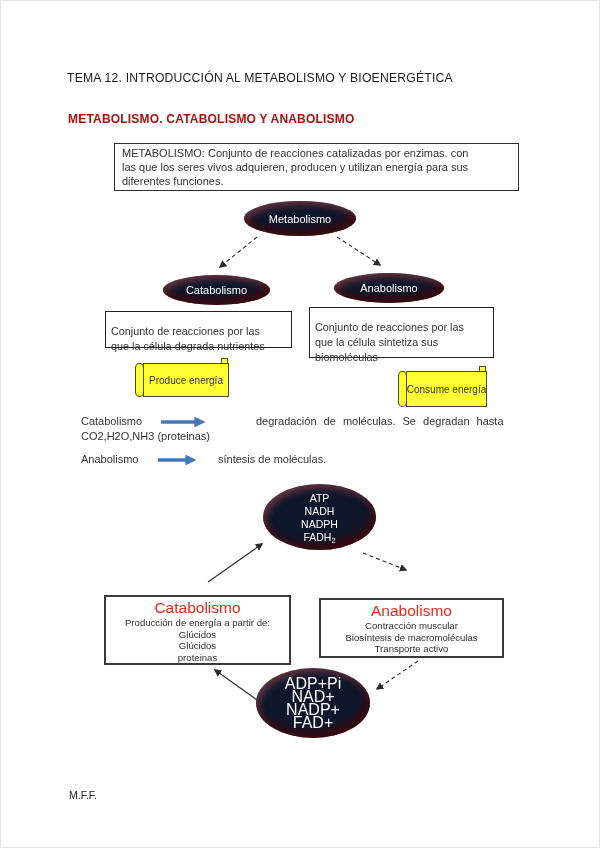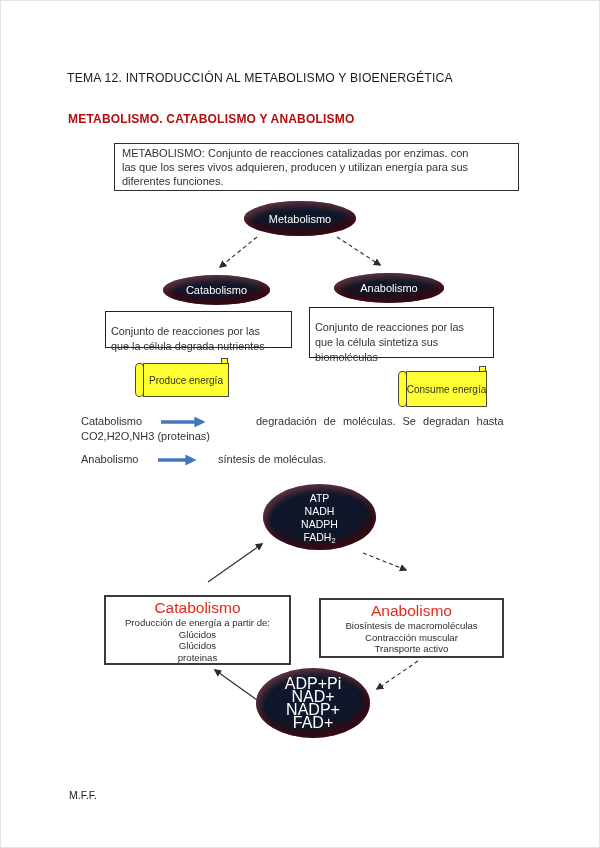--- a/index.html
+++ b/index.html
@@ -159,22 +159,22 @@
   <div class="cycle-box cbox-cata">
     <div class="cb-title">Catabolismo</div>
     <div class="cb-line">Producción de energía a partir de:</div>
     <div class="cb-line">Glúcidos</div>
     <div class="cb-line">Glúcidos</div>
     <div class="cb-line">proteinas</div>
   </div>
 
   <div class="cycle-box cbox-ana">
     <div class="cb-title">Anabolismo</div>
+    <div class="cb-line">Contracción muscular</div>
     <div class="cb-line">Biosíntesis de macromoléculas</div>
-    <div class="cb-line">Contracción muscular</div>
     <div class="cb-line">Transporte activo</div>
   </div>
 
   <div class="rell ell-adp">
     <div>ADP+Pi</div>
     <div>NAD+</div>
     <div>NADP+</div>
     <div>FAD+</div>
   </div>
 

